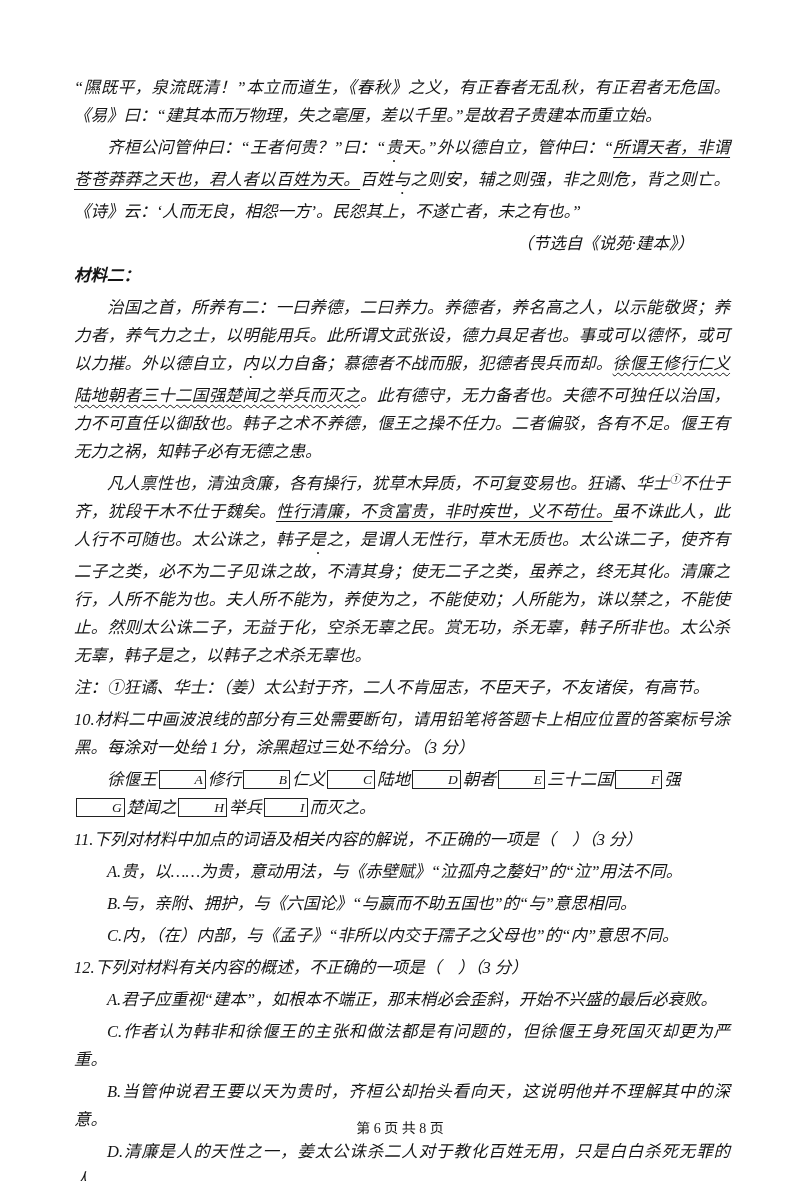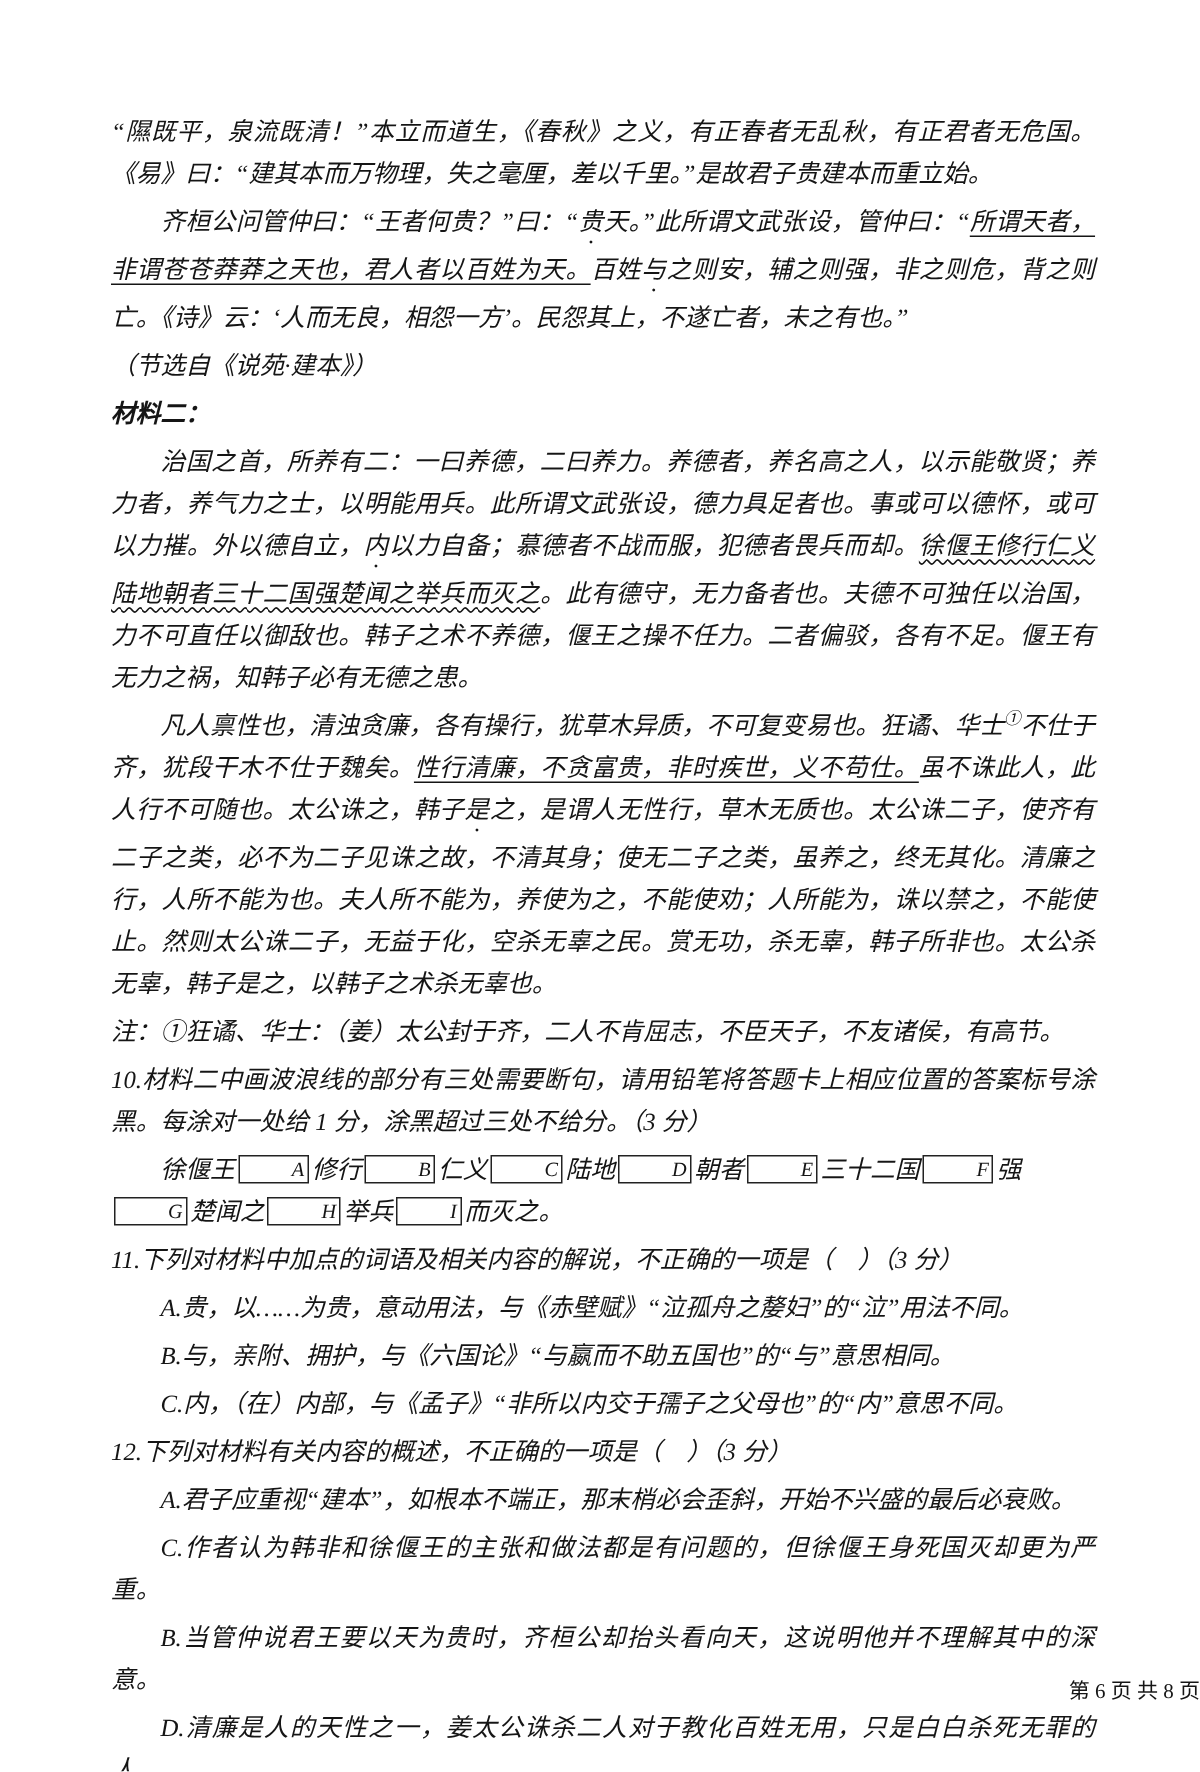--- a/index.html
+++ b/index.html
@@ -10,21 +10,21 @@
     padding:70px 66px 0 70px;
     overflow:hidden;
     background:#ffffff;
     color:#151515;
     font-family:"Liberation Serif","DejaVu Serif",serif;
     font-size:16.5px;
     line-height:28px;
   }
   p{margin:4px;text-align:justify;font-style:italic;}
   .indent{text-indent:2em;}
-  .right{text-align:left;padding-right:2.2em;}
+  .right{text-align:right;padding-right:2.2em;}
   .bold{font-weight:700;}
   .u{text-decoration:underline;text-underline-offset:4px;text-decoration-thickness:1px;}
   .wavy{text-decoration:underline wavy;text-underline-offset:3px;text-decoration-thickness:1px;}
   .dot{
     -webkit-text-emphasis:filled dot #151515;
     -webkit-text-emphasis-position:under right;
     text-emphasis:filled dot #151515;
     text-emphasis-position:under right;
   }
   .sup{vertical-align:super;font-size:11px;line-height:0;}
@@ -37,33 +37,33 @@
     min-width:12px;
     padding:0 2px;
     margin:0 2px;
     text-align:center;
     font-size:13.5px;
     line-height:17px;
     vertical-align:1px;
   }
   .footer{
     position:absolute;left:0;right:0;bottom:38px;
-    text-align:right;font-size:14px;color:#151515;
+    text-align:center;font-size:14px;color:#151515;
   }
 </style>
 </head>
 <body>
 
 <main class="page">
 
   <p class="para">
     <span>“隰既平，泉流既清！”本立而道生，《春秋》之义，有正春者无乱秋，有正君者无危国。《易》曰：“建其本而万物理，失之毫厘，差以千里。”是故君子贵建本而重立始。</span>
   </p>
 
-  <p class="para indent"><span>齐桓公问管仲曰：“王者何贵？”曰：“</span><span class="dot">贵</span><span>天。”此所谓文武张设，管仲曰：“</span><span class="u">所谓天者，非谓苍苍莽莽之天也，君人者以百姓为天。</span><span>百姓</span><span class="dot">与</span><span>之则安，辅之则强，非之则危，背之则亡。《诗》云：‘人而无良，相怨一方’。民怨其上，不遂亡者，未之有也。”</span></p>
+  <p class="para indent"><span>齐桓公问管仲曰：“王者何贵？”曰：“</span><span class="dot">贵</span><span>天。”外以德自立，管仲曰：“</span><span class="u">所谓天者，非谓苍苍莽莽之天也，君人者以百姓为天。</span><span>百姓</span><span class="dot">与</span><span>之则安，辅之则强，非之则危，背之则亡。《诗》云：‘人而无良，相怨一方’。民怨其上，不遂亡者，未之有也。”</span></p>
 
   <p class="para right">（节选自《说苑·建本》）</p>
 
   <p class="para bold">材料二：</p>
 
   <p class="para indent"><span>治国之首，所养有二：一曰养德，二曰养力。养德者，养名高之人，以示能敬贤；养力者，养气力之士，以明能用兵。此所谓文武张设，德力具足者也。事或可以德怀，或可以力摧。外以德自立，</span><span class="dot">内</span><span>以力自备；慕德者不战而服，犯德者畏兵而却。</span><span class="wavy">徐偃王修行仁义陆地朝者三十二国强楚闻之举兵而灭之</span><span>。此有德守，无力备者也。夫德不可独任以治国，力不可直任以御敌也。韩子之术不养德，偃王之操不任力。二者偏驳，各有不足。偃王有无力之祸，知韩子必有无德之患。</span></p>
 
   <p class="para indent"><span>凡人禀性也，清浊贪廉，各有操行，犹草木异质，不可复变易也。狂谲、华士</span><span class="sup">①</span><span>不仕于齐，犹段干木不仕于魏矣。</span><span class="u">性行清廉，不贪富贵，非时疾世，义不苟仕。</span><span>虽不诛此人，此人行不可随也。太公诛之，韩子</span><span class="dot">是</span><span>之，是谓人无性行，草木无质也。太公诛二子，使齐有二子之类，必不为二子见诛之故，不清其身；使无二子之类，虽养之，终无其化。清廉之行，人所不能为也。夫人所不能为，养使为之，不能使劝；人所能为，诛以禁之，不能使止。然则太公诛二子，无益于化，空杀无辜之民。赏无功，杀无辜，韩子所非也。太公杀无辜，韩子是之，以韩子之术杀无辜也。</span></p>
 
 

